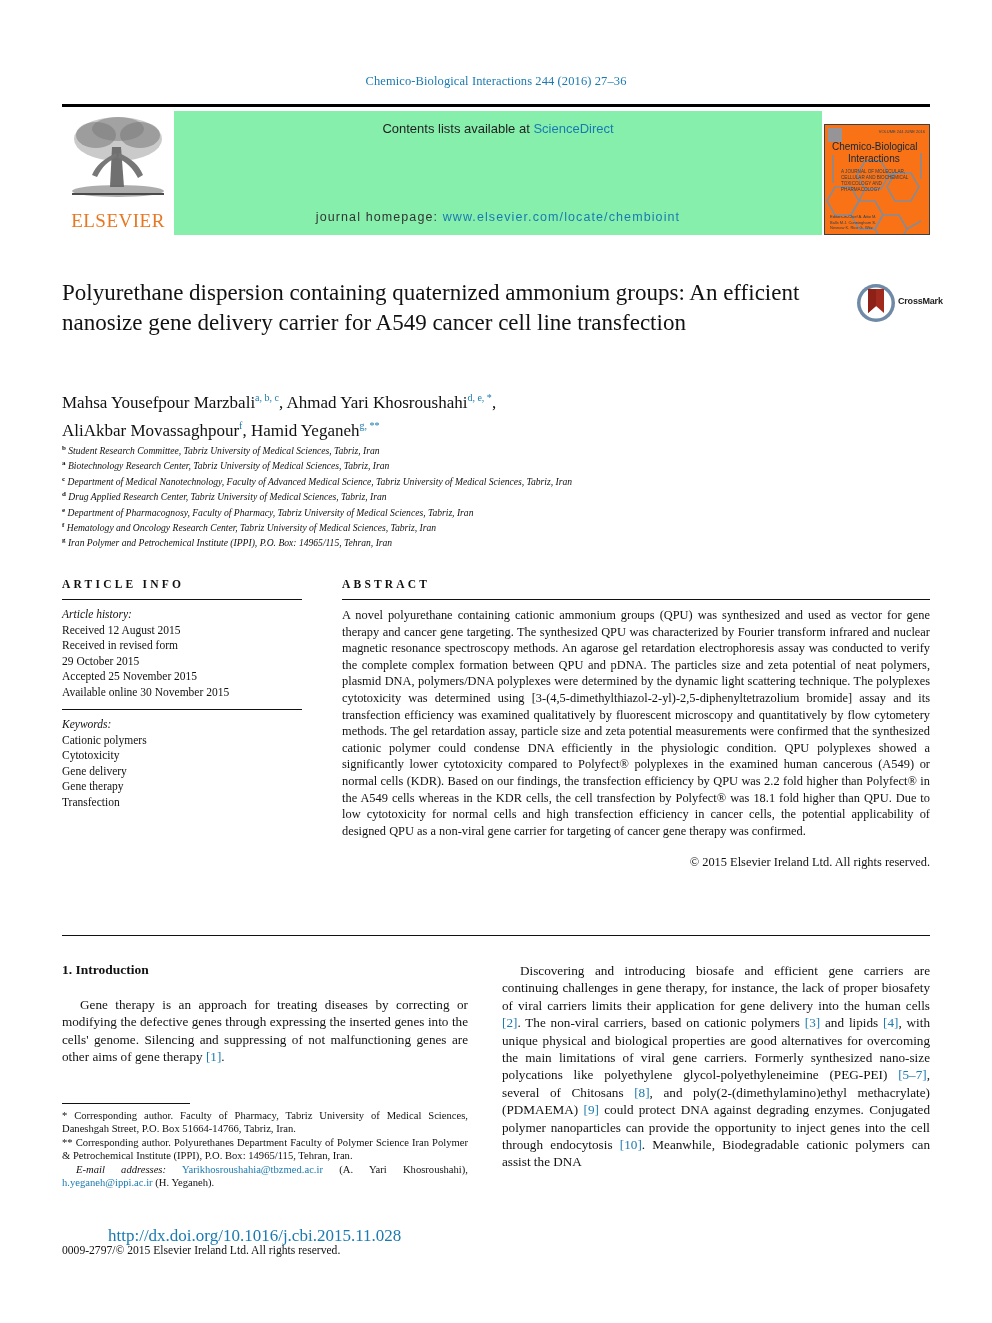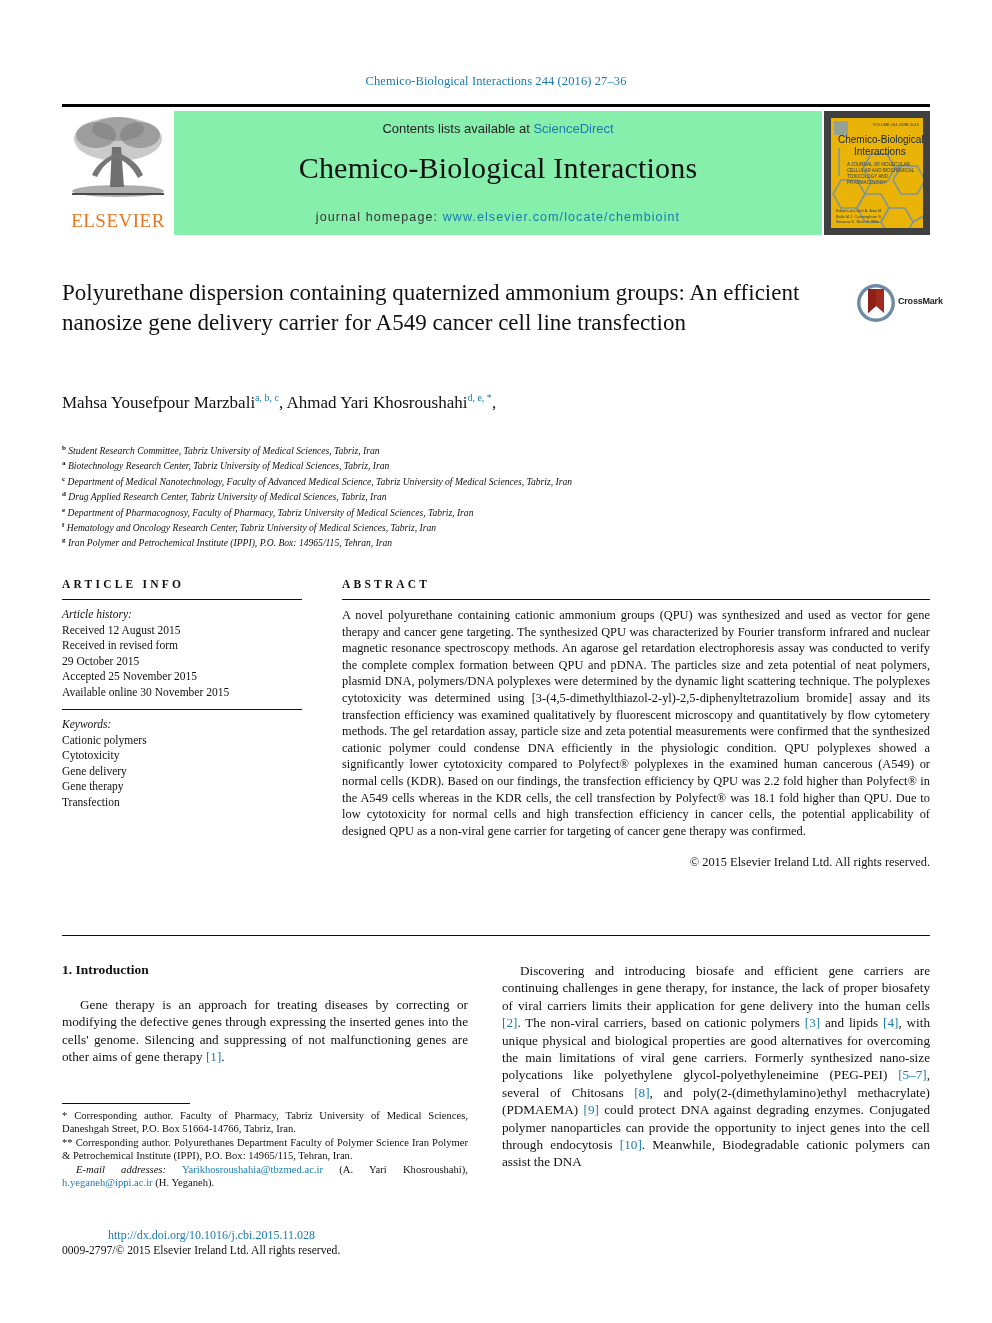--- a/index.html
+++ b/index.html
@@ -106,24 +106,25 @@
     font-size: 12.5px;
     letter-spacing: 1.1px;
     color: #333;
   }
   .homepage-line .url { color: #1a7ab0; }
   .cover-thumb {
     width: 106px;
     flex: 0 0 106px;
     position: relative;
     margin-left: 2px;
-    background: #eab308;
-    border: 7px solid #404040;
+    background: #f97316;
+    border: 1px solid #404040;
     box-sizing: border-box;
     overflow: hidden;
+    margin-top: 13px;
   }
   .cover-title {
     position: absolute;
     left: 7px; top: 16px;
     width: 92px;
     font-family: "Liberation Sans", sans-serif;
     font-size: 10px;
     line-height: 12px;
     color: #12263a;
   }
@@ -330,21 +331,21 @@
   .fn .link { color: #1a7ab0; margin-top: 26px; }
   .fn em { font-style: italic; }
 
   .doi-block {
     position: absolute;
     left: 62px; top: 1228px;
     width: 420px;
   }
   .doi {
     font-family: "Liberation Serif", serif;
-    font-size: 12px;
+    font-size: 17px;
     line-height: 15px;
     color: #1a7ab0;
     padding-left: 46px;
   }
   .issn {
     font-family: "Liberation Serif", serif;
     font-size: 11.6px;
     line-height: 15px;
     color: #111;
   }
@@ -373,21 +374,20 @@
               <ellipse cx="52" cy="78" rx="46" ry="6" fill="#6a6a6a" opacity="0.55"></ellipse>
               <rect x="6" y="80" width="92" height="2" fill="#4a4a4a"></rect>
             </g>
           </svg>
         </div>
         <div class="elsevier-word">ELSEVIER</div>
       </div>
 
       <div class="mast-center">
         <div class="contents-line"><span>Contents lists available at </span><span class="sd">ScienceDirect</span></div>
-        <div class="journal-title">Chemico-Biological Interactions</div>
         <div class="homepage-line"><span>journal homepage: </span><span class="url">www.elsevier.com/locate/chembioint</span></div>
       </div>
 
       <div class="cover-thumb">
         <svg width="104" height="122" viewBox="0 0 104 122" style="position:absolute;left:0;top:0;">
           <g stroke="#6f90b0" stroke-width="1.6" fill="none" opacity="0.85">
             <polygon points="10,62 2,76 10,90 26,90 34,76 26,62"></polygon>
             <polygon points="34,76 26,90 34,104 50,104 58,90 50,76"></polygon>
             <polygon points="58,90 50,104 58,118 74,118 82,104 74,90"></polygon>
             <polygon points="70,48 62,62 70,76 86,76 94,62 86,48"></polygon>
@@ -428,20 +428,21 @@
       <circle cx="20" cy="20" r="19" fill="#6e8aa6"></circle>
       <circle cx="20" cy="20" r="15.5" fill="#ffffff"></circle>
       <path d="M12 6 L28 6 L28 30 L20 23 L12 30 Z" fill="#a02a1e"></path>
       <path d="M20 23 L12 30 L12 6 L20 6 Z" fill="#8d2118"></path>
     </svg>
     <div class="cm-text">CrossMark</div>
   </div>
 
   <div class="authors">
     <div><span>Mahsa Yousefpour Marzbali</span><sup class="sup-link">a, b, c</sup>, <span>Ahmad Yari Khosroushahi</span><sup class="sup-link">d, e, *</sup>,</div>
+    <div><span>AliAkbar Movassaghpour</span><sup class="sup-link">f</sup>, <span>Hamid Yeganeh</span><sup class="sup-link">g, **</sup></div>
   </div>
 
   <div class="affils">
     <div class="affil"><sup>b</sup> <span>Student Research Committee, Tabriz University of Medical Sciences, Tabriz, Iran</span></div>
     <div class="affil"><sup>a</sup> <span>Biotechnology Research Center, Tabriz University of Medical Sciences, Tabriz, Iran</span></div>
     <div class="affil"><sup>c</sup> <span>Department of Medical Nanotechnology, Faculty of Advanced Medical Science, Tabriz University of Medical Sciences, Tabriz, Iran</span></div>
     <div class="affil"><sup>d</sup> <span>Drug Applied Research Center, Tabriz University of Medical Sciences, Tabriz, Iran</span></div>
     <div class="affil"><sup>e</sup> <span>Department of Pharmacognosy, Faculty of Pharmacy, Tabriz University of Medical Sciences, Tabriz, Iran</span></div>
     <div class="affil"><sup>f</sup> <span>Hematology and Oncology Research Center, Tabriz University of Medical Sciences, Tabriz, Iran</span></div>
     <div class="affil"><sup>g</sup> <span>Iran Polymer and Petrochemical Institute (IPPI), P.O. Box: 14965/115, Tehran, Iran</span></div>

